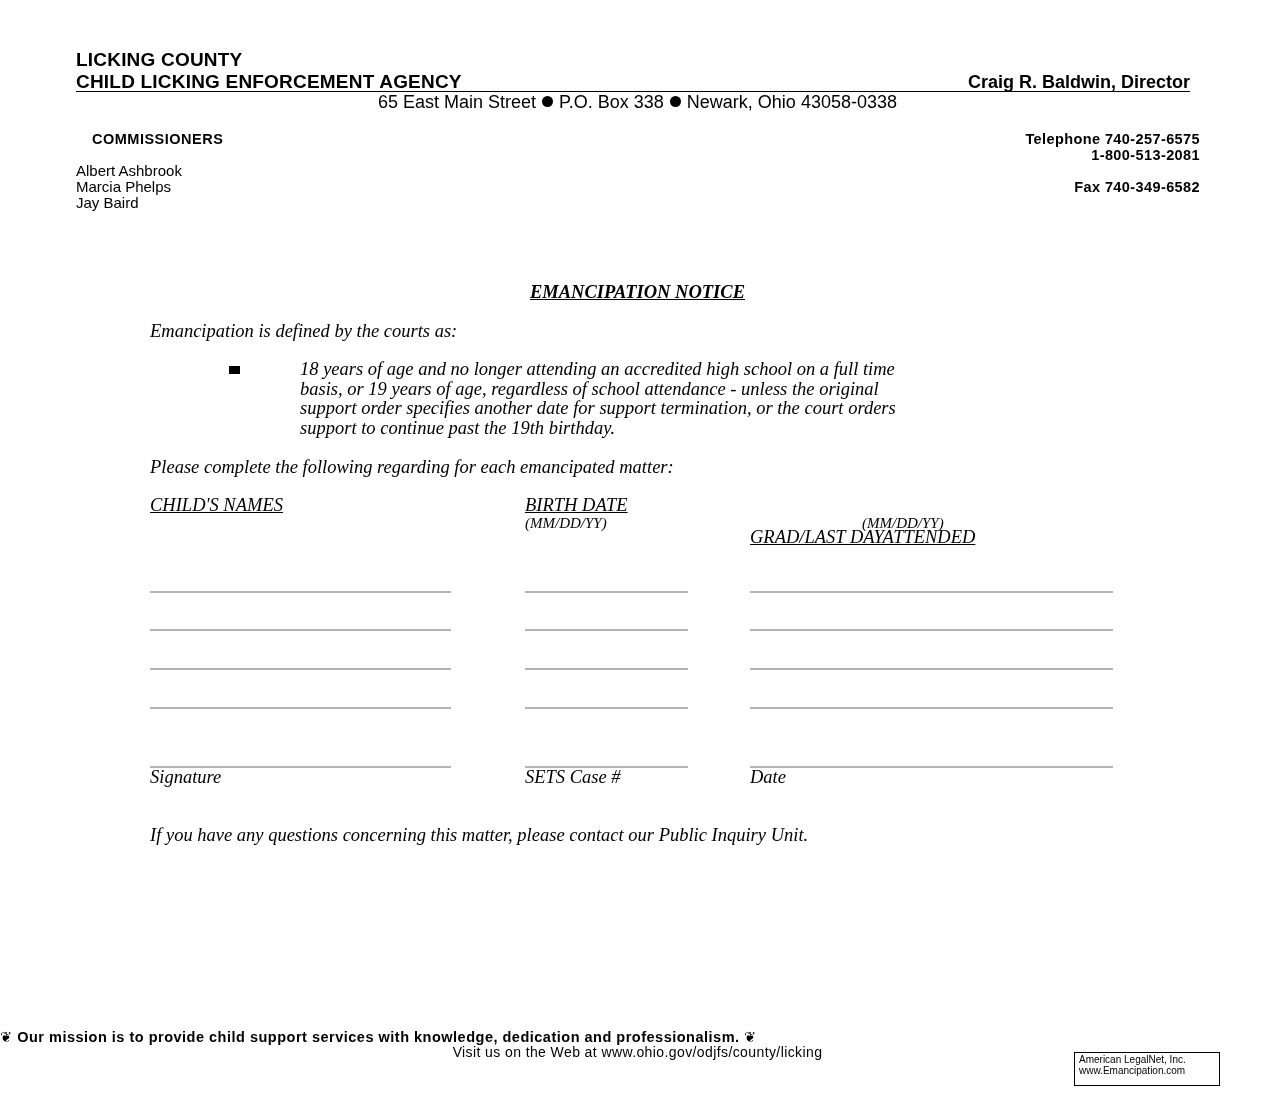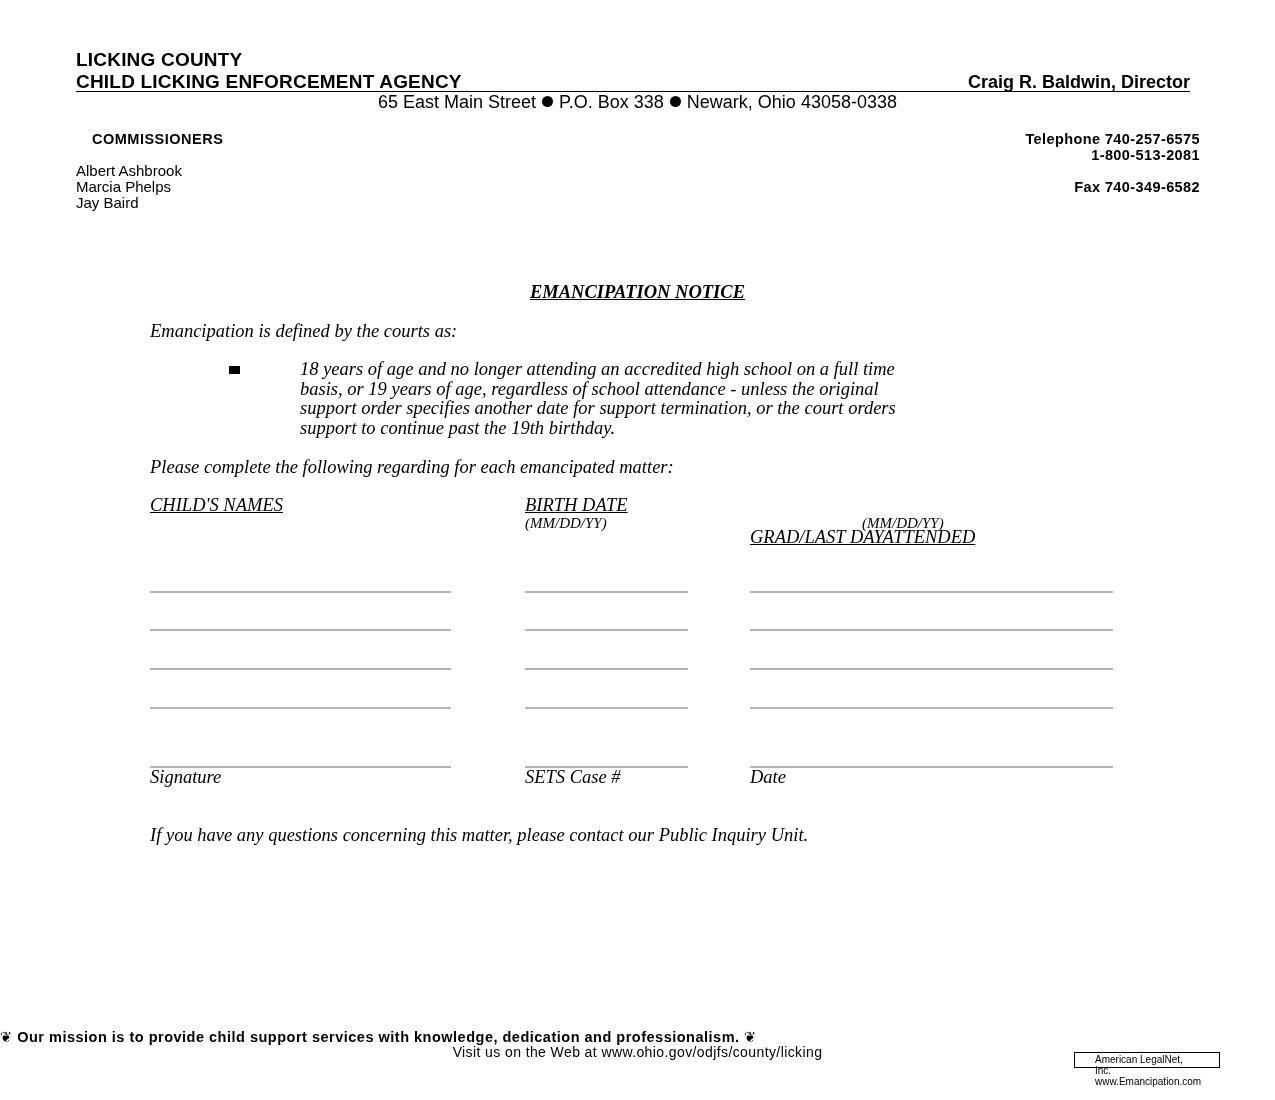--- a/index.html
+++ b/index.html
@@ -111,25 +111,25 @@
       font-size: 14.5px; font-weight: bold; letter-spacing: 0.5px;
     }
     .website {
       left: 0; width: 1275px; top: 1044px;
       text-align: center;
       font-size: 14px; letter-spacing: 0.4px;
     }
     .legalnet-box {
       position: absolute;
       left: 1074px; top: 1052px;
-      width: 146px; height: 16px;
+      width: 146px; height: 34px;
       border: 1px solid #000;
       font-size: 10px;
       line-height: 11px;
-      padding: 1px 20px;
+      padding: 1px 4px;
       box-sizing: border-box;
     }
   </style>
 </head>
 <body>
 
 <div class="abs sans county">LICKING COUNTY</div>
 <div class="abs sans agency">CHILD LICKING ENFORCEMENT AGENCY</div>
 <div class="header-rule"></div>
 <div class="abs sans director">Craig R. Baldwin, Director</div>

